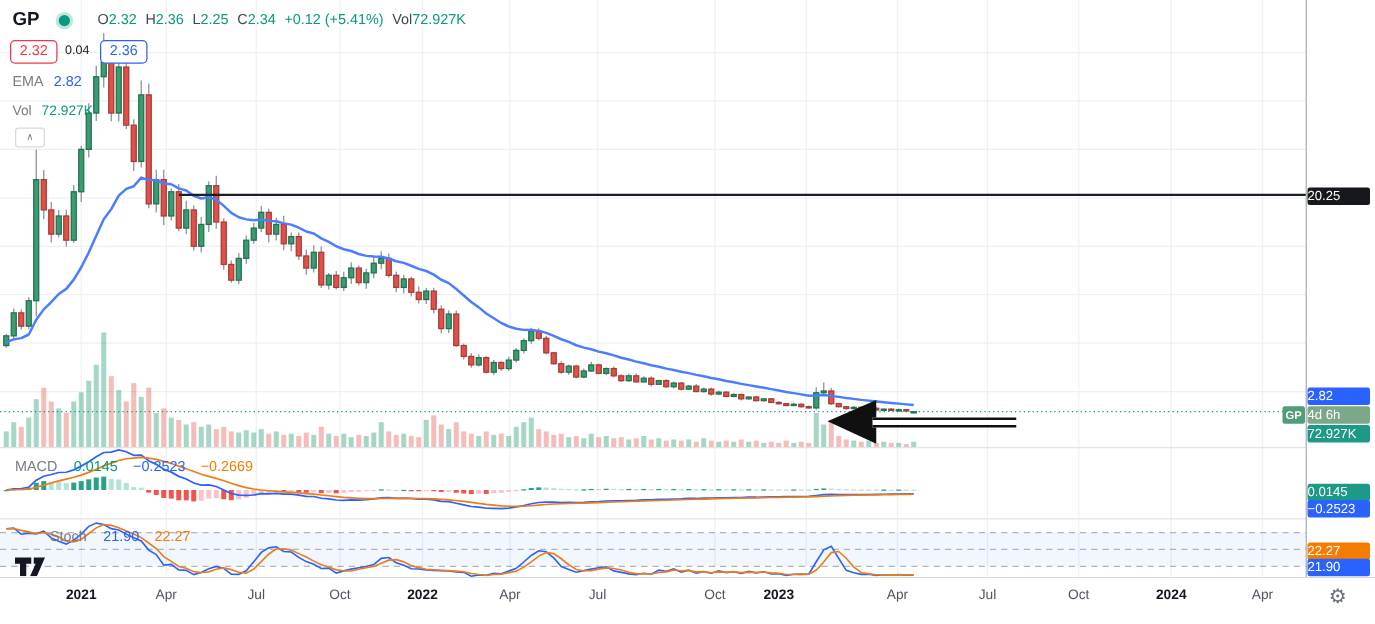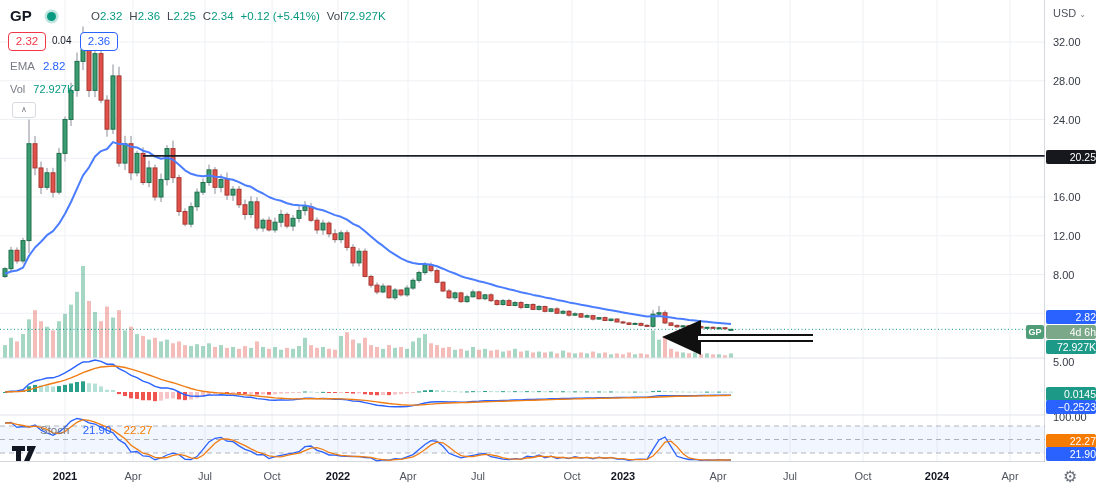--- a/index.html
+++ b/index.html
@@ -4,21 +4,21 @@
 <style>
   html,body{margin:0;padding:0;background:#fff;}
   #app{position:relative;width:1100px;height:499px;background:#fff;overflow:hidden;
        font-family:"Liberation Sans",sans-serif;-webkit-font-smoothing:antialiased;}
   #chart-svg{position:absolute;left:0;top:0;}
   
   .legend{position:absolute;left:0;top:0;z-index:5;}
   .sym{position:absolute;left:10px;top:7px;font-size:15px;font-weight:bold;color:#131722;}
   .dot{position:absolute;left:47px;top:12px;width:9px;height:9px;border-radius:50%;
        background:#089981;box-shadow:0 0 0 2.5px rgba(8,153,129,.25);}
-  .ohlc{position:absolute;left:91px;top:10px;font-size:11.5px;white-space:nowrap;}
+  .ohlc{position:absolute;left:78px;top:10px;font-size:11.5px;white-space:nowrap;}
   .ohlc .k{color:#42464e;margin-left:7px;}
   .ohlc .k:first-child{margin-left:0;}
   .ohlc .v{color:#089981;}
   .pricebox{position:absolute;top:32px;width:36px;height:17px;line-height:17px;text-align:center;
        font-size:11.5px;background:#fff;border-radius:4px;}
   .bid{left:8px;border:1px solid #f23645;color:#f23645;}
   .ask{left:80px;border:1px solid #2962ff;color:#2962ff;}
   .spread{position:absolute;left:52px;top:35px;font-size:10px;color:#131722;}
   .lrow3{position:absolute;left:10px;top:60px;font-size:11.5px;}
   .lrow4{position:absolute;left:10px;top:83px;font-size:11px;}
@@ -31,21 +31,21 @@
   .ind-legend{position:absolute;font-size:11.5px;white-space:nowrap;z-index:5;}
   .ind-legend .glabel{margin-right:10px;}
   .ind-legend span{margin-right:9px;}
   .v-teal{color:#089981;}.v-blue{color:#2962ff;}.v-orange{color:#f57c00;}
   
   .axis-col{position:absolute;left:1045px;top:0;width:55px;height:462px;background:#fff;z-index:4;}
   .usd{position:absolute;left:8px;top:7px;font-size:11px;color:#50535e;cursor:pointer;}
   .usd .caret{font-size:8px;color:#787b86;margin-left:3px;}
   .axis-label{position:absolute;left:8px;font-size:11px;color:#363a45;}
   .badge{position:absolute;left:1px;width:50px;height:14px;line-height:14px;border-radius:2px;
-       color:#fff;font-size:10.5px;text-align:right;z-index:6;}
+       color:#fff;font-size:10.5px;text-align:left;z-index:6;}
   .symbol-chip{position:absolute;left:1026px;width:18px;height:14px;line-height:14px;border-radius:2px;
        color:#fff;font-size:9px;font-weight:bold;text-align:center;z-index:6;}
   
   .time-axis{position:absolute;left:0;top:462px;width:1100px;height:37px;background:#fff;z-index:4;}
   .t-label{position:absolute;top:8px;transform:translateX(-50%);font-size:11px;color:#4f545e;cursor:pointer;}
   .t-label.major{color:#131722;font-weight:bold;}
   .gear{position:absolute;left:1063px;top:5px;font-size:16px;color:#6a707b;cursor:pointer;}
   
   .anno-box{position:absolute;left:811px;top:321px;padding:1px 8px 3px;border:2.5px solid #101010;
        border-radius:4px;background:#fff;font-size:19.5px;color:#101010;white-space:nowrap;z-index:7;}
@@ -620,44 +620,36 @@
       <span class="glabel">EMA</span><span class="bluev">2.82</span>
     </div>
     <div class="lrow4">
       <span class="glabel">Vol</span><span class="greenv">72.927K</span>
     </div>
     <div class="collapse-btn">
       <span>∧</span>
     </div>
   </div>
 
+  <div class="ind-legend" style="left:12px;top:368px;">
+    <span class="glabel">MACD</span>
+    <span class="v-teal">0.0145</span>
+    <span class="v-blue">−0.2523</span>
+    <span class="v-orange">−0.2669</span>
+  </div>
 
   <div class="ind-legend" style="left:12px;top:424px;margin-left:28px;">
     <span class="glabel">Stoch</span>
     <span class="v-blue">21.90</span>
     <span class="v-orange">22.27</span>
   </div>
 
   <div class="anno-head"></div>
   <div class="anno-shaft"></div>
 
-  <div class="axis-col" id="axis-col">
-    <div class="usd">
-      <span>USD</span><span class="caret">⌄</span>
-    </div>
-  <div class="axis-label" style="top: 36px;">32.00</div>
-      <div class="axis-label" style="top: 74.75px;">28.00</div>
-      <div class="axis-label" style="top: 113.5px;">24.00</div>
-      <div class="axis-label" style="top: 191px;">16.00</div>
-      <div class="axis-label" style="top: 229.75px;">12.00</div>
-      <div class="axis-label" style="top: 268.5px;">8.00</div>
-      <div class="axis-label" style="top: 356px;">5.00</div>
-      <div class="axis-label" style="top: 411px;">100.00</div>
-      <div class="axis-label" style="top: 450px;">0.00</div>
-    </div>
 
   <div class="time-axis" id="time-axis">
     <div class="gear">⚙</div>
   <div class="t-label major" style="left: 65px;">2021</div>
       <div class="t-label" style="left: 133px;">Apr</div>
       <div class="t-label" style="left: 205px;">Jul</div>
       <div class="t-label" style="left: 272px;">Oct</div>
       <div class="t-label major" style="left: 338px;">2022</div>
       <div class="t-label" style="left: 408px;">Apr</div>
       <div class="t-label" style="left: 478px;">Jul</div>

